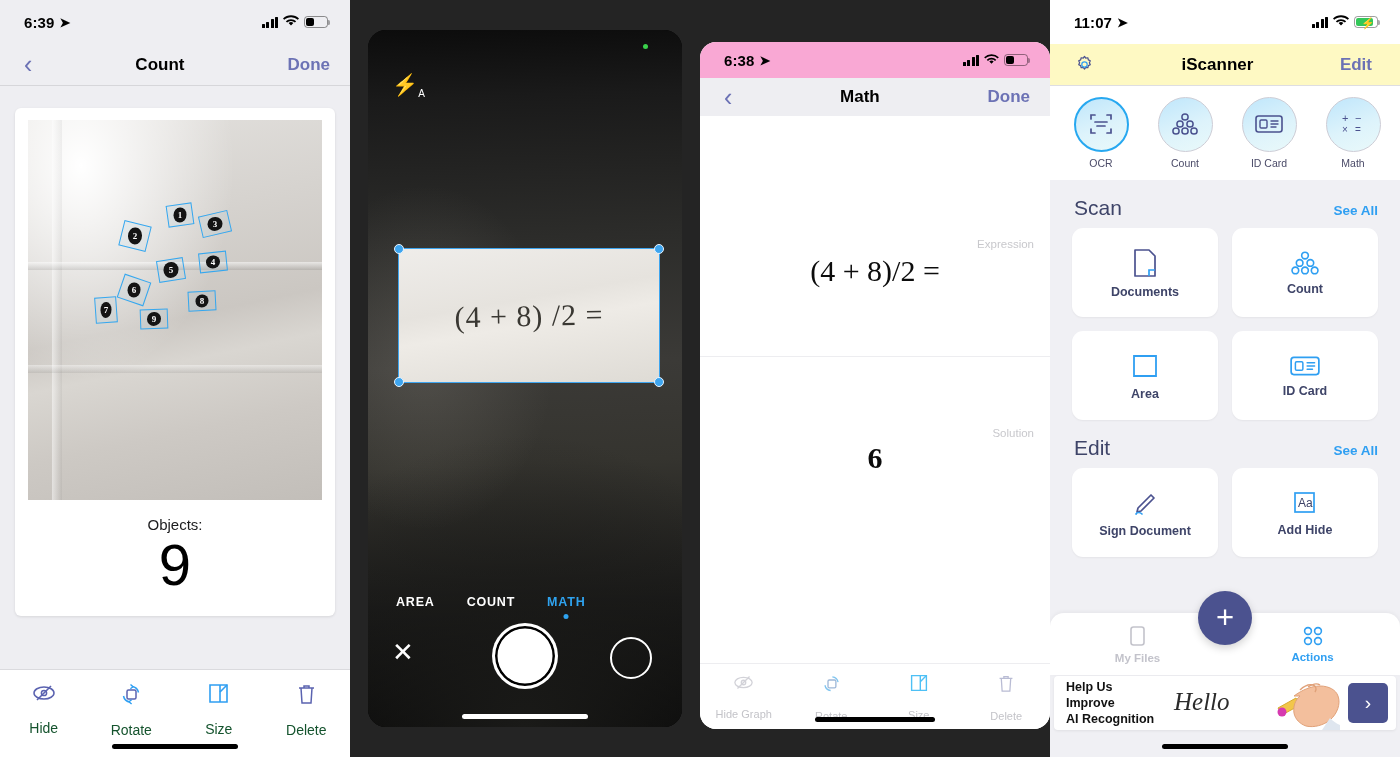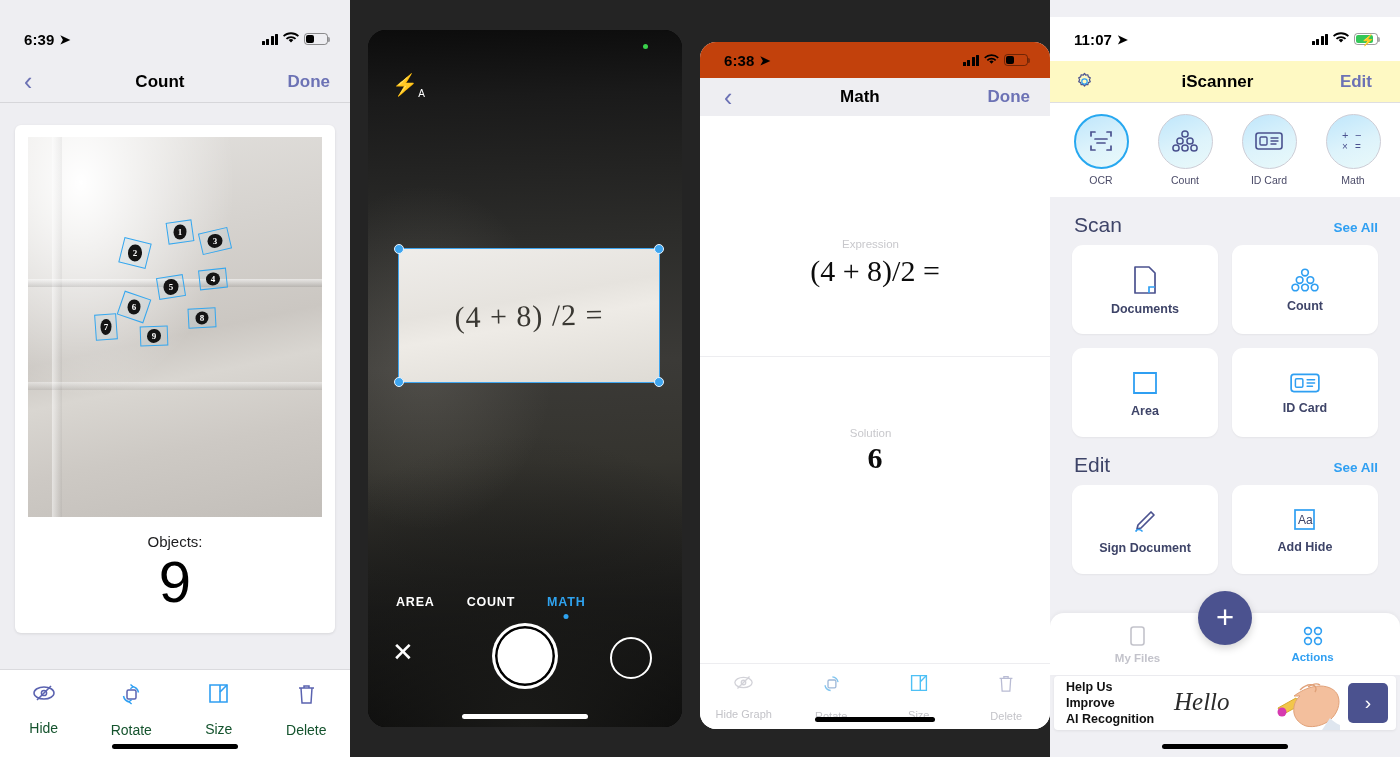--- a/index.html
+++ b/index.html
@@ -10,21 +10,21 @@
   }
   .stage { position: relative; width: 1400px; height: 757px; display: flex; }
 
   
   .panel-count {
     position: relative; width: 350px; height: 757px;
     background: #eeeef2; overflow: hidden;
   }
   .statusbar {
     height: 44px; display: flex; align-items: center;
-    justify-content: space-between; padding: 0 22px 0 24px; margin-top: 17px;
+    justify-content: space-between; padding: 0 22px 0 24px;
   }
   .sb-left { display: flex; align-items: center; gap: 5px;
     font-size: 15px; font-weight: 600; color: #000; letter-spacing: .1px; }
   .sb-loc { font-size: 13px; transform: rotate(0deg); }
   .sb-right { display: flex; align-items: center; gap: 5px; }
   .bars { display: flex; align-items: flex-end; gap: 1.5px; height: 11px; }
   .bars i { display: block; width: 3px; background: #000; border-radius: .5px; }
   .bars i:nth-child(1){height:4px;} .bars i:nth-child(2){height:6px;}
   .bars i:nth-child(3){height:8.5px;} .bars i:nth-child(4){height:11px;}
   .wifi { font-size: 14px; line-height: 1; color: #000; }
@@ -147,27 +147,27 @@
     border-radius: 50%; border: 2.6px solid #fff; cursor: pointer; }
   .close-x { position: absolute; left: 24px; top: 20px; color: #fff;
     font-size: 26px; font-weight: 200; line-height: 1; cursor: pointer; }
   .cam-home { position: absolute; bottom: 8px; left: 50%; transform: translateX(-50%);
     width: 126px; height: 5px; background: #fff; border-radius: 3px; }
 
   
   .panel-math { position: relative; width: 350px; height: 757px; background: #242424; }
   .math-phone { position: absolute; left: 0; top: 42px; right: 0; bottom: 28px;
     background: #fff; border-radius: 16px; overflow: hidden; }
-  .math-status { height: 36px; background: #c2410c; display: flex;
+  .math-status { height: 36px; background: #f9a8d4; display: flex;
     align-items: center; justify-content: space-between; padding: 0 22px 0 24px; }
   .math-nav { height: 38px; background: #eeeef2; display: flex; align-items: center;
     justify-content: space-between; padding: 0 20px 0 24px; }
   .math-body { position: absolute; top: 74px; left: 0; right: 0; bottom: 0; background: #fff; }
   .expr-zone { position: relative; height: 240px; }
-  .mini-label { position: absolute; left: 0; right: 9px; text-align: center;
+  .mini-label { position: absolute; left: 0; right: 16px; text-align: right;
     font-size: 11.5px; color: #c8c8cc; }
   .mini-value { position: absolute; left: 0; right: 0; text-align: center;
     font-family: "Liberation Serif", serif; color: #0c0c0c; }
   .divider { height: 1px; background: #ededf0; }
   .math-tools { position: absolute; left: 0; right: 0; bottom: 0; height: 66px;
     border-top: .5px solid #ededf0; display: flex; align-items: flex-start;
     padding-top: 9px; }
   .math-tools .tl { font-size: 11px; color: #c3c3c8; }
   .math-home { position: absolute; bottom: 7px; left: 50%; transform: translateX(-50%);
     width: 120px; height: 5px; background: #000; border-radius: 3px; }

